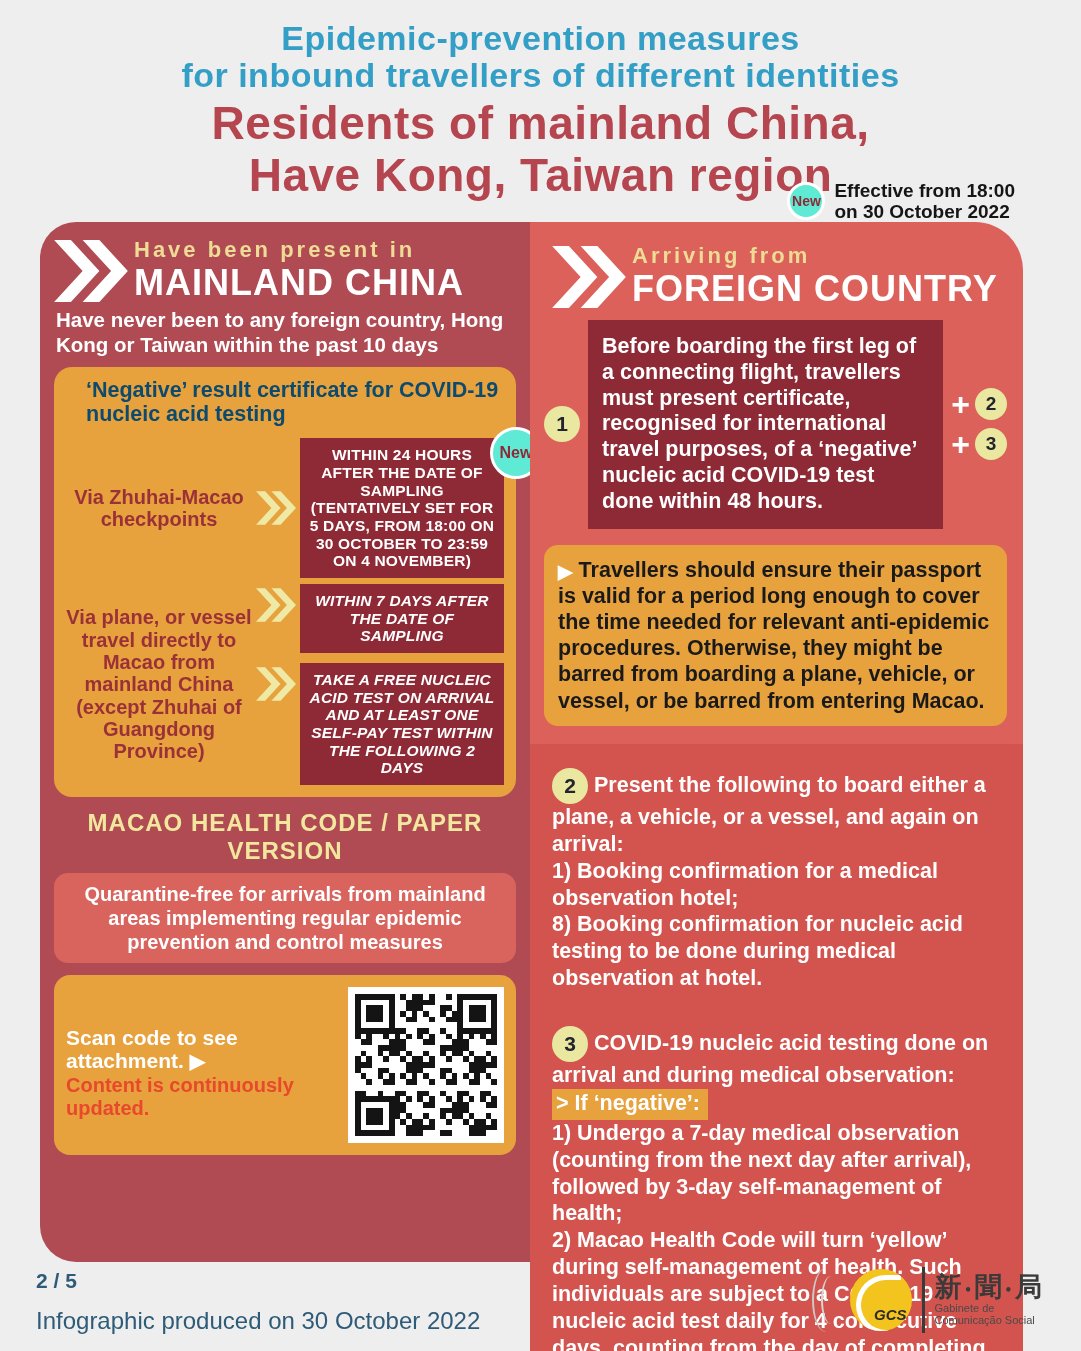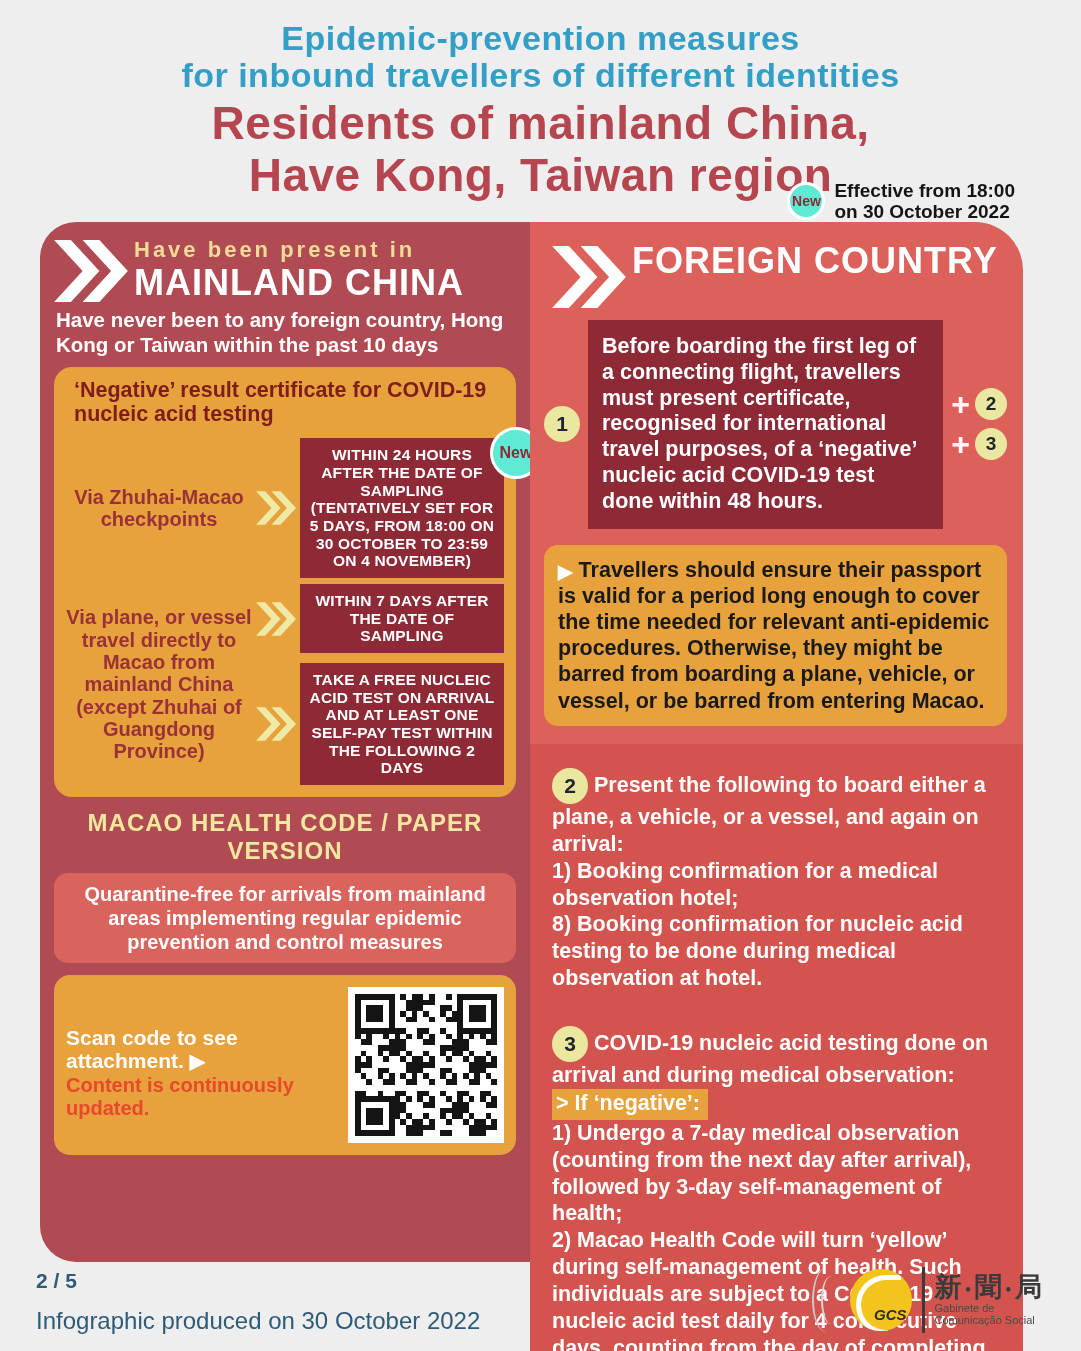--- a/index.html
+++ b/index.html
@@ -27,28 +27,28 @@
   .sec-head{display:flex;align-items:flex-start;padding:14px 8px 0 14px;}
   .chev-big{width:74px;height:62px;fill:#fff;flex:none;margin-top:4px;}
   .head-text{margin-left:6px;}
   .kicker{color:#eedc96;font-size:22px;font-weight:bold;letter-spacing:3px;line-height:1.25;}
   .big-title{color:#fff;font-size:36px;font-weight:bold;letter-spacing:1px;line-height:1.05;}
 
   .ml-note{color:#fff;font-size:20.5px;font-weight:bold;line-height:1.2;padding:6px 6px 0 16px;}
 
   
   .certbox{margin:10px 14px 0 14px;background:#e7a13d;border-radius:18px;padding:10px 12px 12px;position:relative;}
-  .cert-head{color:#7f1d1d;font-size:21.5px;font-weight:bold;line-height:1.1;padding:2px 2px 6px 8px;}
+  .cert-head{color:#0c4a6e;font-size:21.5px;font-weight:bold;line-height:1.1;padding:2px 2px 6px 8px;margin-left:12px;}
   .cert-row{display:flex;align-items:center;margin-top:6px;}
   .cert-label{width:186px;flex:none;color:#9b3138;font-size:20px;font-weight:bold;text-align:center;line-height:1.12;}
   .chev-sm{width:40px;height:42px;fill:#efe9a6;flex:none;margin:0 4px;}
   .darkbox{background:#8d2a36;color:#fff;font-weight:bold;font-size:15.5px;line-height:1.14;
     text-align:center;padding:8px 8px;flex:1;letter-spacing:.2px;}
   .pairs{flex:1;display:flex;flex-direction:column;gap:10px;}
-  .pair{display:flex;align-items:center;}
+  .pair{display:flex;font-style:italic;}
   .new-on-box{position:absolute;right:-26px;top:60px;width:52px;height:52px;font-size:16px;}
 
   .hc-label{color:#f2e79e;font-size:24px;font-weight:bold;text-align:center;letter-spacing:1px;margin-top:12px;}
   .quarantine{margin:8px 14px 0;background:#d9635d;border-radius:14px;color:#fff;font-size:20px;font-weight:bold;
     text-align:center;line-height:1.2;padding:9px 10px;}
 
   
   .attach{margin:12px 14px 0;background:#e7a13d;border-radius:16px;padding:12px 12px;display:flex;gap:10px;align-items:center;}
   .attach-left{flex:1;}
   .attach-p{color:#963a2e;font-size:20.5px;font-weight:bold;line-height:1.15;}
@@ -490,20 +490,21 @@
 
     <div class="rightp">
 
       <div class="rp-top">
         <div class="sec-head" style="padding:4px 0 0 8px;">
           <svg class="chev-big" viewBox="0 0 88 74">
             <polygon points="0,0 20,0 54,37 20,74 0,74 34,37"></polygon>
             <polygon points="34,0 54,0 88,37 54,74 34,74 68,37"></polygon>
           </svg>
           <div class="head-text">
+            <div class="kicker">Arriving from</div>
             <div class="big-title">FOREIGN COUNTRY</div>
           </div>
         </div>
 
         <div class="step1-row">
           <span class="numc">1</span>
           <div class="step1-box">Before boarding the first leg of a connecting flight, travellers must present certificate, recognised for international travel purposes, of a ‘negative’ nucleic acid COVID-19 test done within 48 hours.</div>
           <div class="plusgrp">
             <span class="plusline">
                 <span class="plus">+</span>

